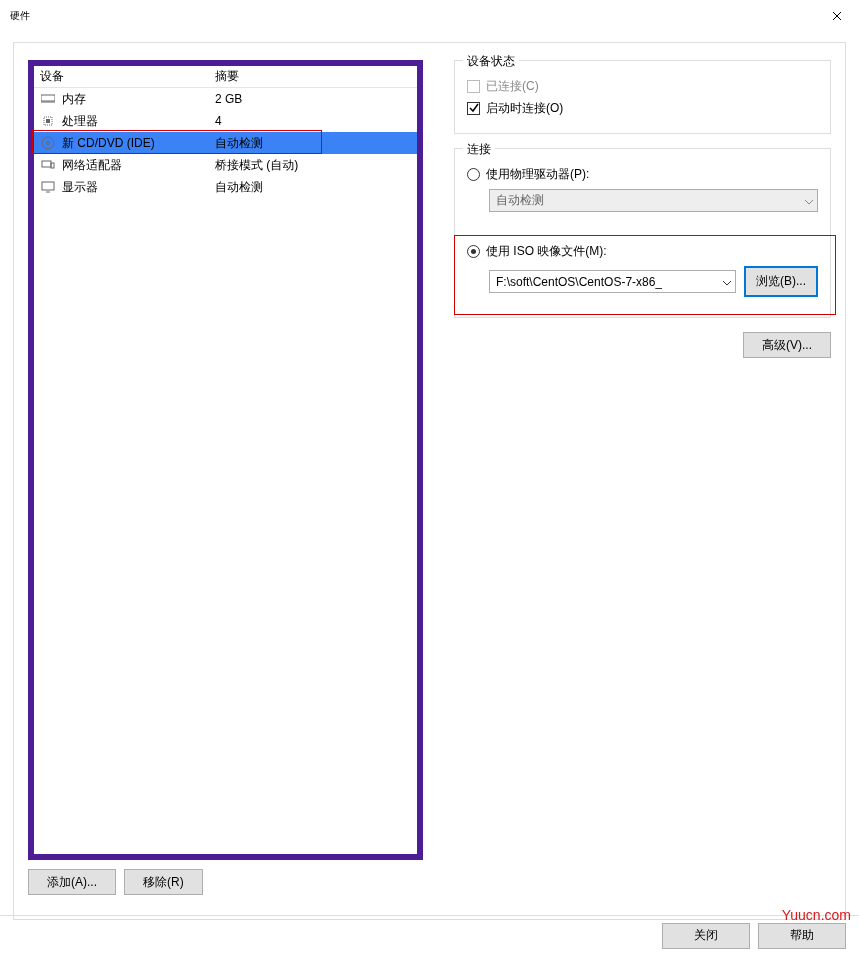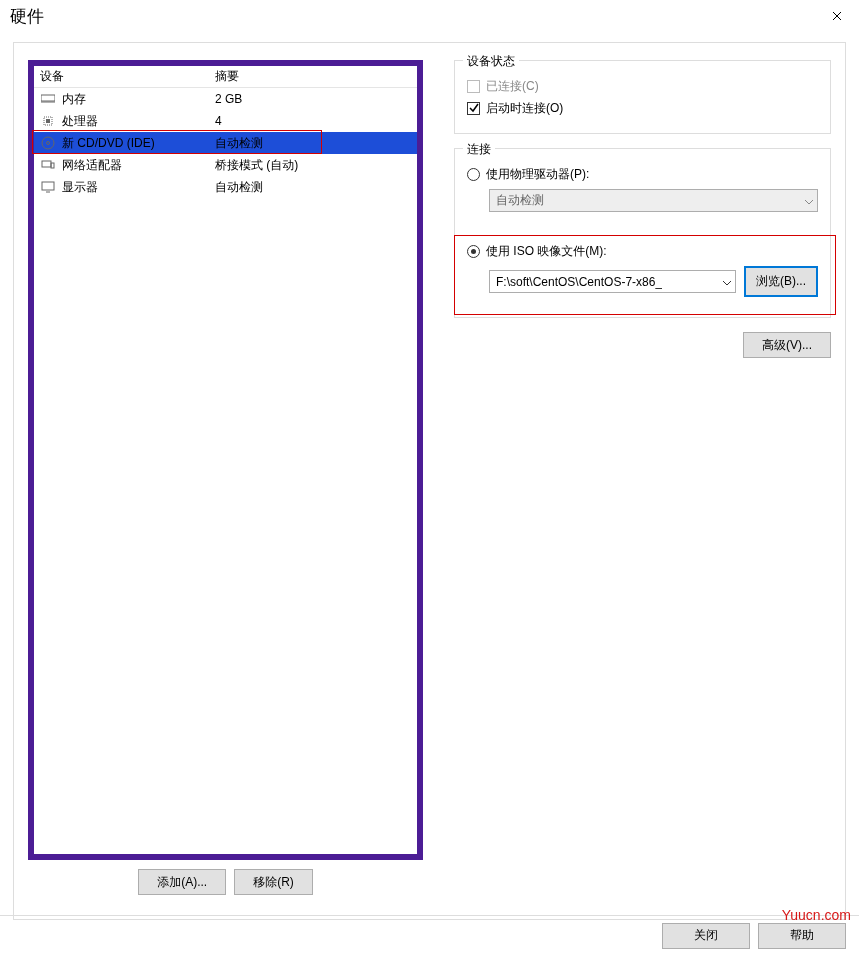--- a/index.html
+++ b/index.html
@@ -1,31 +1,31 @@
 <!DOCTYPE html>
 <html><head>
 <meta charset="utf-8">
 <style>
 * { box-sizing: border-box; font-family: "Microsoft YaHei", "Segoe UI", Tahoma, sans-serif; font-size: 12px; }
 body { margin: 0; background: #fff; width: 859px; height: 971px; position: relative; }
 .titlebar { display:flex; align-items:center; justify-content:space-between; height:32px; padding:0 0 0 10px; }
-.titlebar .title { font-size:17px; }
+.titlebar .title { font-size:10px; }
 .close-btn { width:45px; height:32px; display:flex; align-items:center; justify-content:center; cursor:pointer; }
 .close-btn svg { width:10px; height:10px; }
 .main-panel { position:absolute; left:13px; top:42px; right:13px; bottom:51px; border:1px solid #ddd; background:#fff; }
 .left-pane { position:absolute; left:14px; top:17px; width:395px; height:800px; border:6px solid #4c1d95; background:#fff; }
 .dev-header { display:flex; height:22px; align-items:center; border-bottom:1px solid #e5e5e5; padding-left:6px; }
 .col-d { width:175px; }
 .col-s { flex:1; }
 .dev-row { display:flex; height:22px; align-items:center; padding-left:6px; position:relative; }
 .dev-row .ico { width:16px; height:16px; display:flex; align-items:center; justify-content:center; margin-right:6px; }
 .dev-row .lbl { width:153px; }
-.dev-row.selected { background:#1d4ed8; }
+.dev-row.selected { background:#3b82f6; }
 .red-box-1 { position:absolute; left:-2px; top:-2px; width:290px; height:24px; border:1px solid #d40000; pointer-events:none; }
-.left-buttons { position:absolute; left:14px; top:826px; width:395px; display:flex; justify-content:center; gap:8px; }
+.left-buttons { position:absolute; left:14px; top:826px; width:395px; display:flex; gap:8px; }
 .btn { height:26px; border:1px solid #adadad; background:#e1e1e1; padding:0 18px; display:flex; align-items:center; cursor:pointer; }
 .right-pane { position:absolute; left:440px; top:17px; right:14px; }
 .fieldset { position:relative; border:1px solid #ddd; margin-bottom:14px; padding:14px 12px 14px 12px; }
 .fieldset .legend { position:absolute; top:-8px; left:8px; background:#fff; padding:0 4px; font-size:12px; }
 .chk-row { display:flex; align-items:center; height:22px; gap:6px; }
 .chk { width:13px; height:13px; border:1px solid #333; display:flex; align-items:center; justify-content:center; }
 .chk.disabled { border-color:#bbb; }
 .chk svg { width:10px; height:10px; }
 .rad-row { display:flex; align-items:center; height:22px; gap:6px; }
 .rad { width:13px; height:13px; border:1px solid #333; border-radius:50%; display:flex; align-items:center; justify-content:center; }

